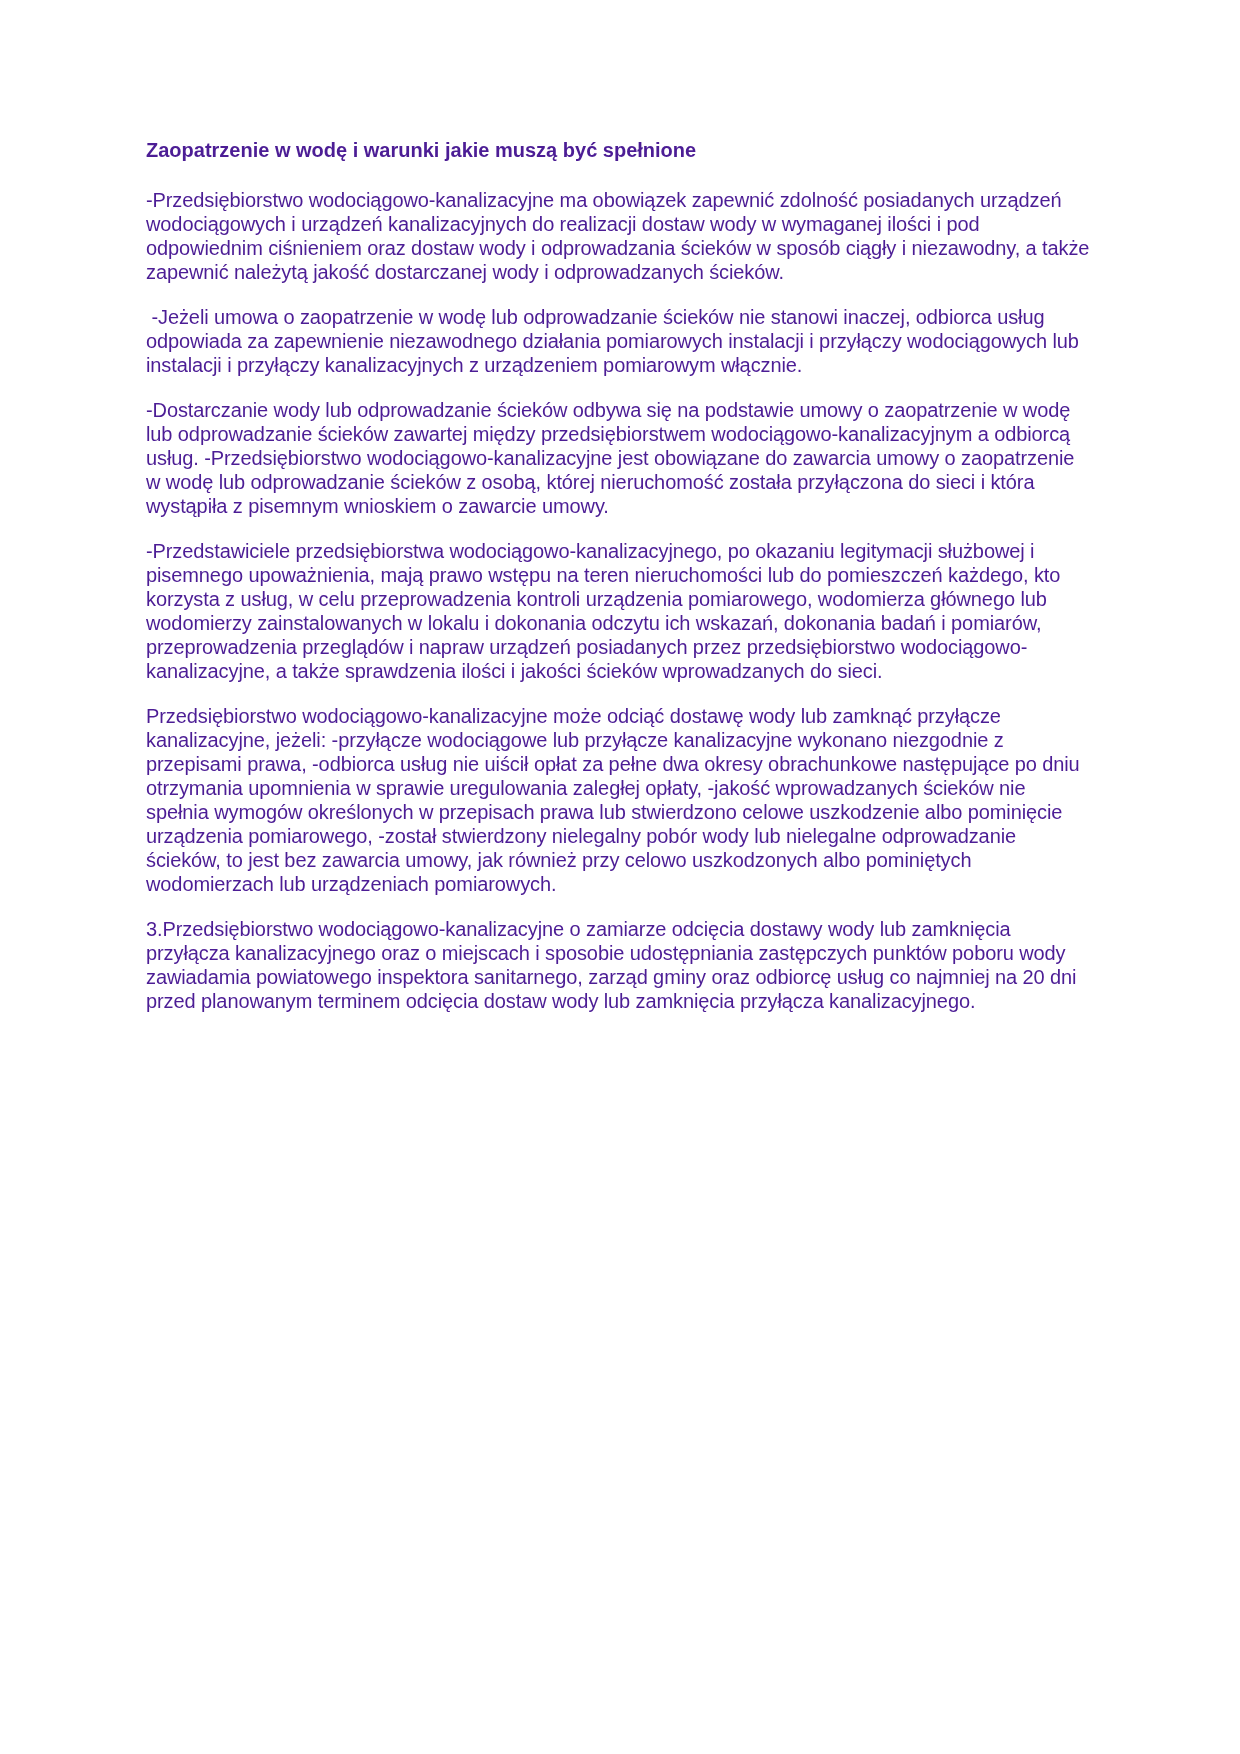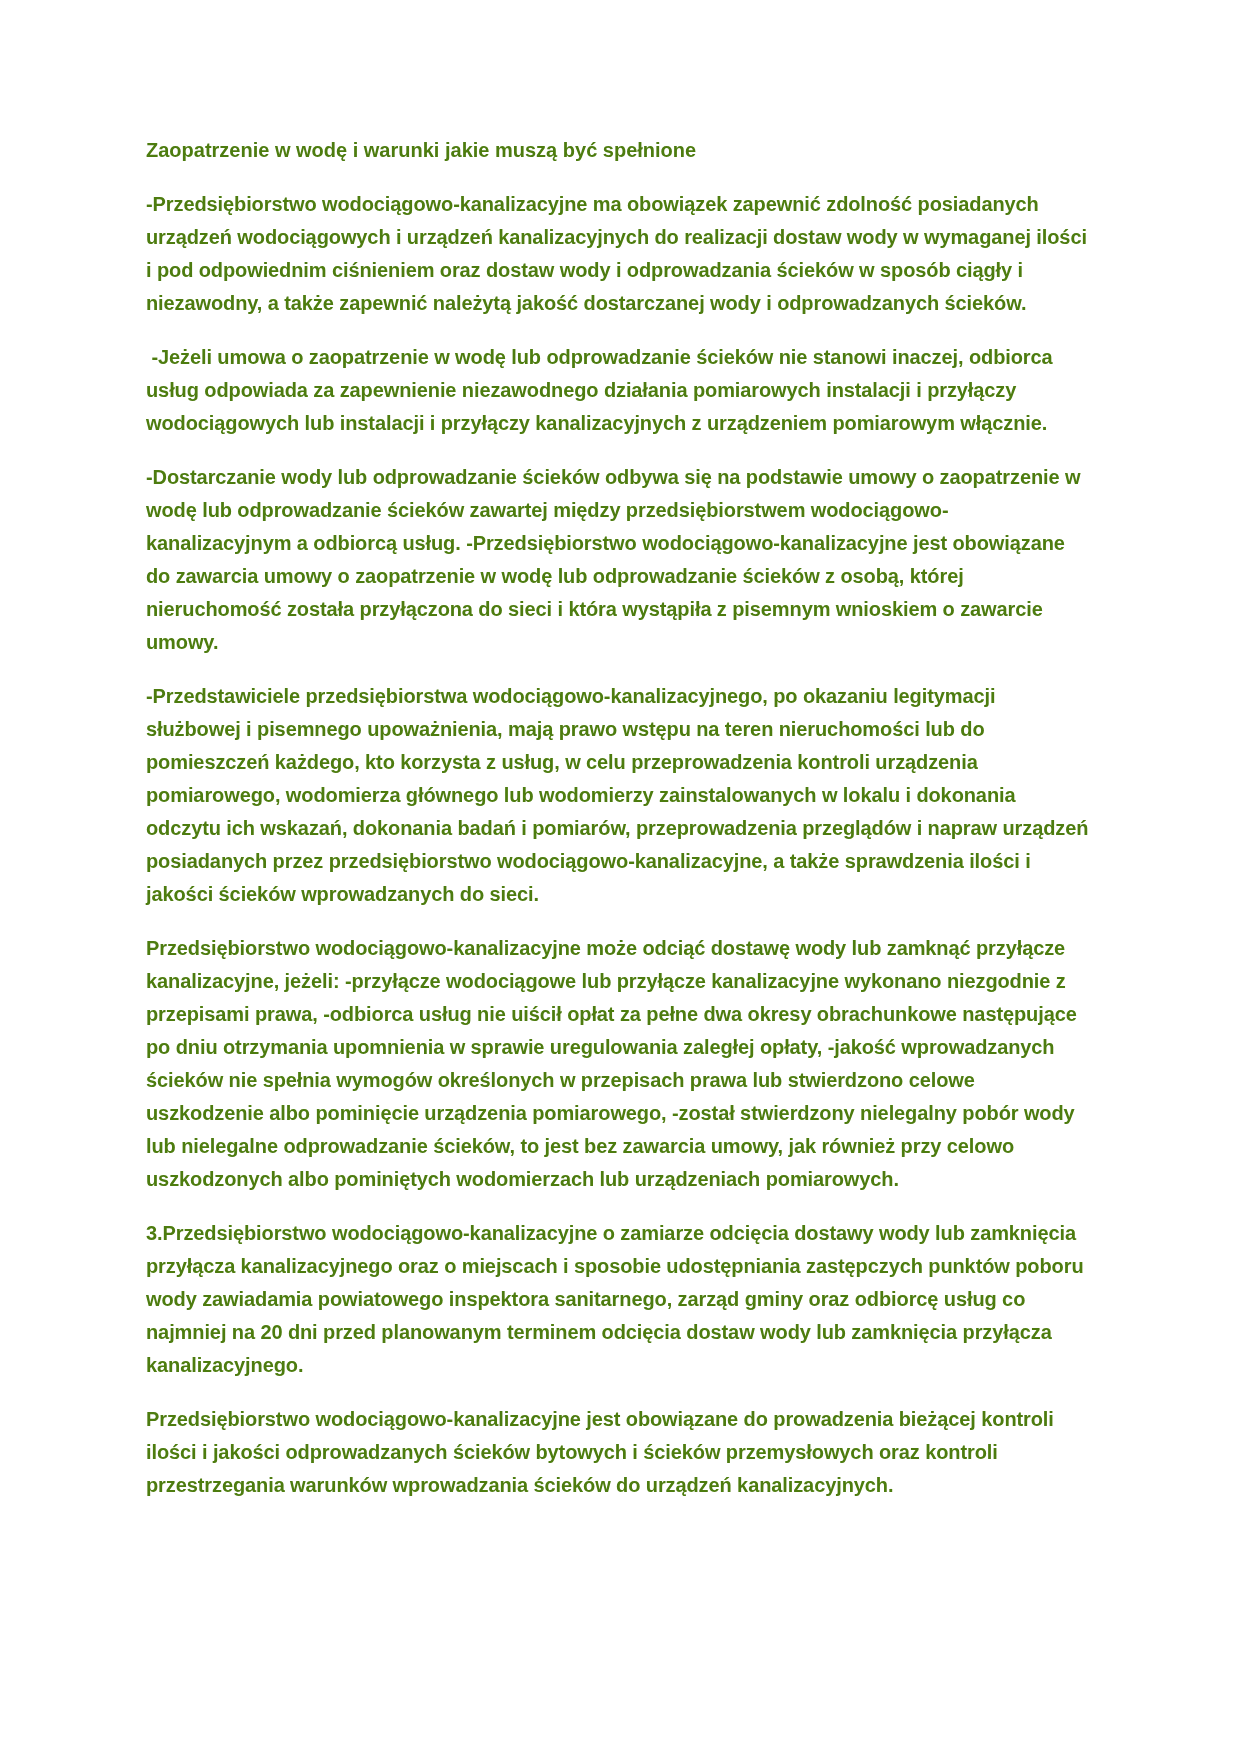--- a/index.html
+++ b/index.html
@@ -16,33 +16,33 @@
   }
   .page {
     position: absolute;
     left: 0;
     top: 0;
     width: 1240px;
     height: 1754px;
     background: #ffffff;
     box-sizing: border-box;
     padding: 134px 150px 0 146px;
-    color: #4d7c0f;
+    color: #4c1d95;
   }
   .doc-title {
     font-size: 20px;
     line-height: 33px;
     font-weight: 700;
     margin: 0 0 21px 0;
     white-space: pre-wrap;
   }
   .doc-paragraph {
     font-size: 20px;
-    line-height: 33px;
-    font-weight: 700;
+    line-height: 24px;
+    font-weight: 400;
     margin: 0 0 21px 0;
     white-space: pre-wrap;
     letter-spacing: -0.1px;
   }
 </style>
 </head>
 <body>
 
 <div class="page">
   <h1 class="doc-title">Zaopatrzenie w wodę i warunki jakie muszą być spełnione</h1>
@@ -53,14 +53,13 @@
 
   <p class="doc-paragraph">-Dostarczanie wody lub odprowadzanie ścieków odbywa się na podstawie umowy o zaopatrzenie w wodę lub odprowadzanie ścieków zawartej między przedsiębiorstwem wodociągowo-kanalizacyjnym a odbiorcą usług. -Przedsiębiorstwo wodociągowo-kanalizacyjne jest obowiązane do zawarcia umowy o zaopatrzenie w wodę lub odprowadzanie ścieków z osobą, której nieruchomość została przyłączona do sieci i która wystąpiła z pisemnym wnioskiem o zawarcie umowy.</p>
 
   <p class="doc-paragraph">-Przedstawiciele przedsiębiorstwa wodociągowo-kanalizacyjnego, po okazaniu legitymacji służbowej i pisemnego upoważnienia, mają prawo wstępu na teren nieruchomości lub do pomieszczeń każdego, kto korzysta z usług, w celu przeprowadzenia kontroli urządzenia pomiarowego, wodomierza głównego lub wodomierzy zainstalowanych w lokalu i dokonania odczytu ich wskazań, dokonania badań i pomiarów, przeprowadzenia przeglądów i napraw urządzeń posiadanych przez przedsiębiorstwo wodociągowo-kanalizacyjne, a także sprawdzenia ilości i jakości ścieków wprowadzanych do sieci.</p>
 
   <p class="doc-paragraph">Przedsiębiorstwo wodociągowo-kanalizacyjne może odciąć dostawę wody lub zamknąć przyłącze kanalizacyjne, jeżeli: -przyłącze wodociągowe lub przyłącze kanalizacyjne wykonano niezgodnie z przepisami prawa, -odbiorca usług nie uiścił opłat za pełne dwa okresy obrachunkowe następujące po dniu otrzymania upomnienia w sprawie uregulowania zaległej opłaty, -jakość wprowadzanych ścieków nie spełnia wymogów określonych w przepisach prawa lub stwierdzono celowe uszkodzenie albo pominięcie urządzenia pomiarowego, -został stwierdzony nielegalny pobór wody lub nielegalne odprowadzanie ścieków, to jest bez zawarcia umowy, jak również przy celowo uszkodzonych albo pominiętych wodomierzach lub urządzeniach pomiarowych.</p>
 
 
   <p class="doc-paragraph">3.Przedsiębiorstwo wodociągowo-kanalizacyjne o zamiarze odcięcia dostawy wody lub zamknięcia przyłącza kanalizacyjnego oraz o miejscach i sposobie udostępniania zastępczych punktów poboru wody zawiadamia powiatowego inspektora sanitarnego, zarząd gminy oraz odbiorcę usług co najmniej na 20 dni przed planowanym terminem odcięcia dostaw wody lub zamknięcia przyłącza kanalizacyjnego.</p>
 
-  <p class="doc-paragraph">Przedsiębiorstwo wodociągowo-kanalizacyjne jest obowiązane do prowadzenia bieżącej kontroli ilości i jakości odprowadzanych ścieków bytowych i ścieków przemysłowych oraz kontroli przestrzegania warunków wprowadzania ścieków do urządzeń kanalizacyjnych.</p>
 </div>
 
 </body></html>

